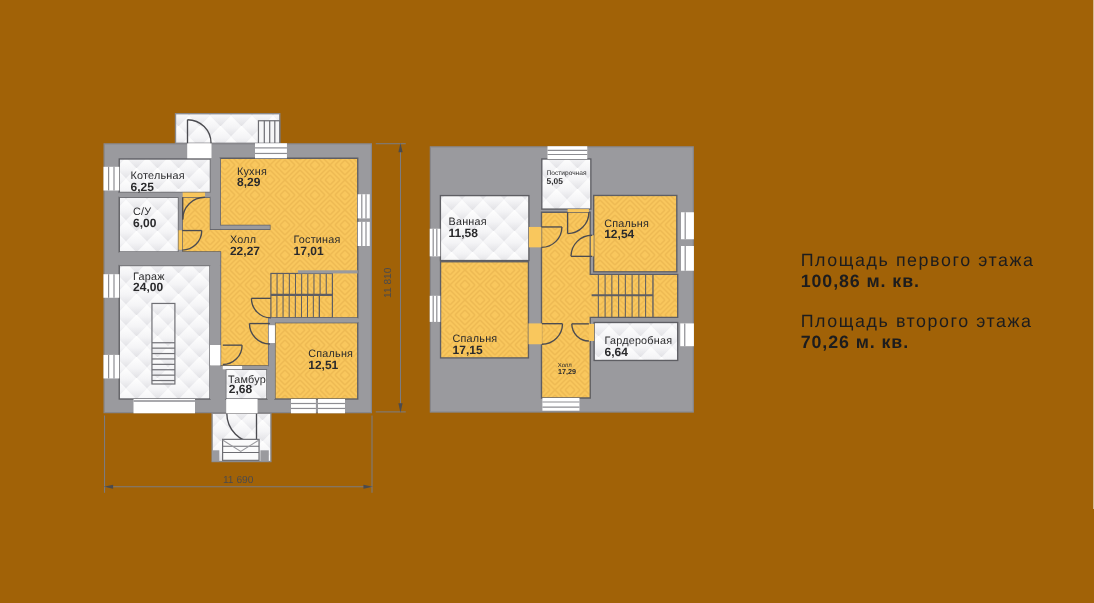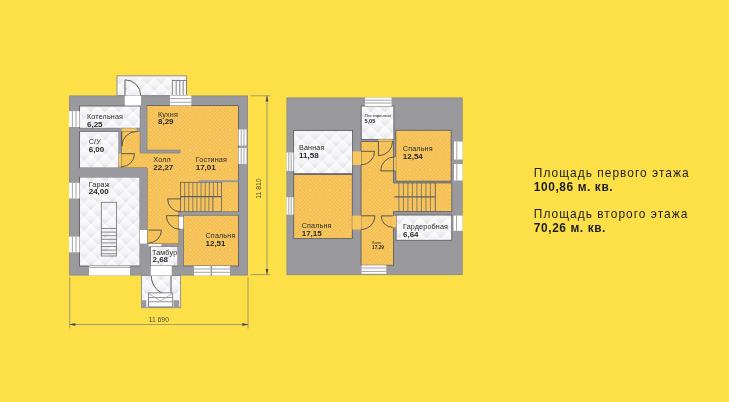--- a/index.html
+++ b/index.html
@@ -1,16 +1,16 @@
 <!DOCTYPE html>
 <html><head>
 <meta charset="utf-8">
 <style>
   html,body{margin:0;padding:0;background:#ffffff;}
-  .page{position:relative;width:729px;height:402px;background:#fde047;overflow:hidden;}
+  .page{position:relative;width:729px;height:402px;background:#a16207;overflow:hidden;}
   text{font-family:"Liberation Sans",sans-serif;}
 </style>
 </head>
 <body>
 <div class="page">
 <svg width="729" height="402" viewBox="0 0 729 402">
 <defs>
   <linearGradient id="qg" x1="0" y1="0" x2="0" y2="1">
     <stop offset="0" stop-color="#ffffff"></stop>
     <stop offset="0.55" stop-color="#f4f4f6"></stop>

